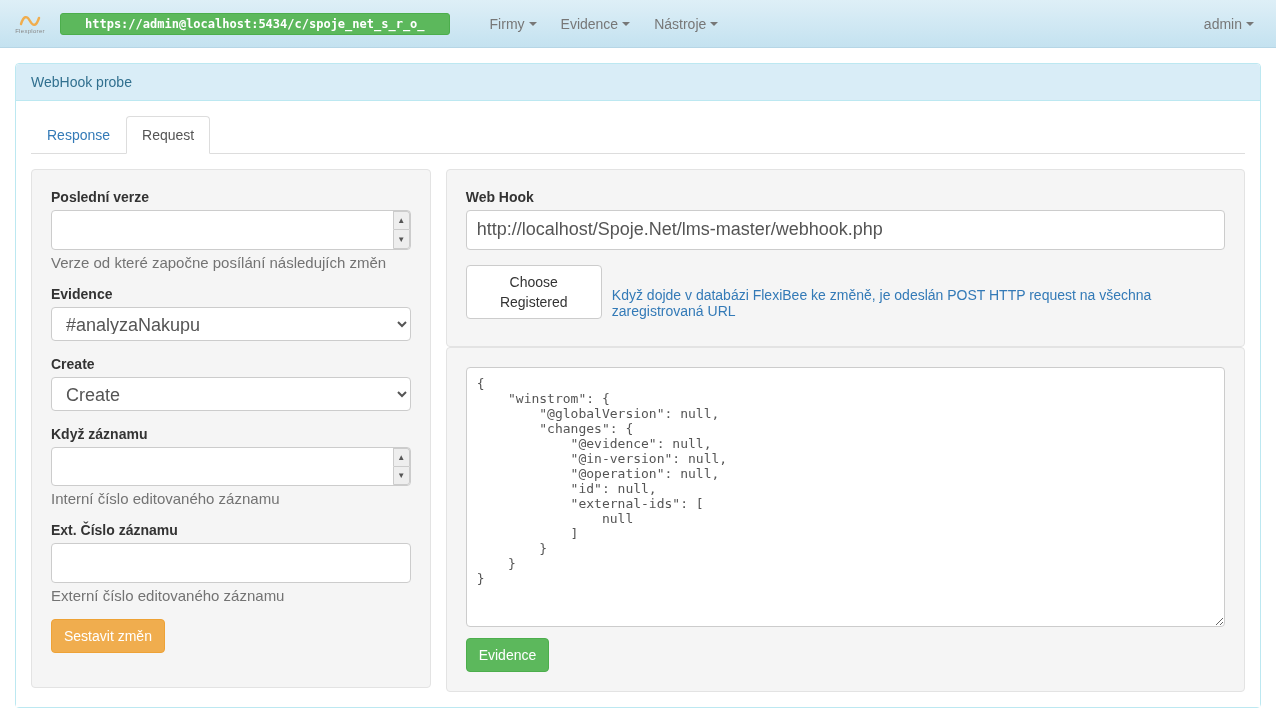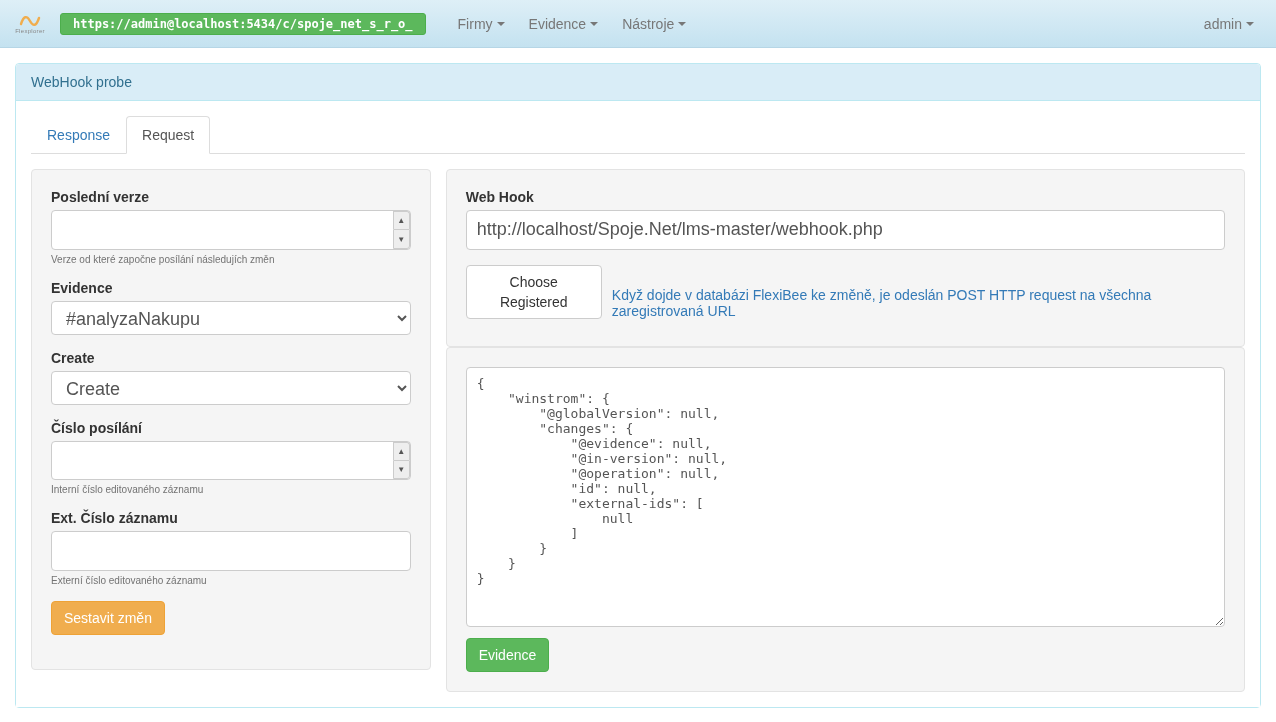--- a/index.html
+++ b/index.html
@@ -13,24 +13,24 @@
     padding:0 10px;
   }
   .brand { width:40px; height:30px; margin-right:10px; display:flex; align-items:center; justify-content:center; color:#f0ad4e; font-size:11px; line-height:1; flex-direction:column; }
   .brand svg { display:block; }
   .url-badge {
     background:#5cb85c;
     color:#fff;
     font-family:monospace;
     font-size:12px;
     font-weight:bold;
-    padding:3px 12px;
+    padding:3px 24px;
     border:1px solid #4cae4c;
     border-radius:3px;
-    margin-right:20px;
+    margin-right:28px;
   }
   .nav-menu { display:flex; }
   .nav-item { padding:14px 12px; color:#777; cursor:pointer; display:flex; align-items:center; }
   .nav-item .caret { margin-left:4px; }
   .caret { display:inline-block; width:0; height:0; border-left:4px solid transparent; border-right:4px solid transparent; border-top:4px solid currentColor; vertical-align:middle; }
   .nav-right { margin-left:auto; }
 
   .page { padding:15px; }
   .panel { border:1px solid #bce8f1; border-radius:4px; }
   .panel-head { background:#d9edf7; color:#31708f; padding:10px 15px; border-bottom:1px solid #bce8f1; border-top-left-radius:4px; border-top-right-radius:4px; }
@@ -43,21 +43,21 @@
   .tabs li.active a { color:#555; background:#fff; border-color:#ddd #ddd #fff; }
 
   .cols { display:flex; gap:15px; }
   .col-left { width:33.33%; }
   .col-right { width:66.66%; }
 
   .well { background:#f5f5f5; border:1px solid #e3e3e3; border-radius:4px; padding:19px; }
 
   label.lab { font-weight:700; display:inline-block; margin-bottom:5px; }
   .form-group { margin-bottom:15px; }
-  .help { color:#737373; font-size:10px; margin-top:4px; display:block; }
+  .help { color:#737373; font-size:15px; margin-top:4px; display:block; }
 
   .btn-group { display:inline-flex; vertical-align:middle; }
   .btn { display:inline-block; padding:6px 12px; font-size:14px; line-height:1.4286; border:1px solid #ccc; background:#fff; color:#333; border-radius:4px; cursor:pointer; }
   .btn-group .btn:first-child { border-top-right-radius:0; border-bottom-right-radius:0; }
   .btn-group .btn:last-child { border-top-left-radius:0; border-bottom-left-radius:0; margin-left:-1px; }
   .btn.active-primary { background:#89b2d3; border-color:#7aa6c9; color:#fff; }
   .btn-default { background:#fff; color:#333; border-color:#ccc; }
   .btn-warning { background:#f0ad4e; border-color:#eea236; color:#fff; }
   .btn-success { background:#5cb85c; border-color:#4cae4c; color:#fff; }
 
@@ -162,21 +162,21 @@
             </div>
 
             <div class="form-group">
               <label class="lab">Create</label>
               <select class="form-control">
                 <option>Create</option>
               </select>
             </div>
 
             <div class="form-group">
-              <label class="lab">Číslo posílání</label>
+              <label class="lab">Když záznamu</label>
               <div class="spinner-outer">
                 <input class="form-control" type="text" style="">
                 <div class="spinner-buttons">
                   <div class="sbtn">▲</div>
                   <div class="sbtn">▼</div>
                 </div>
               </div>
               <span class="help">Interní číslo editovaného záznamu</span>
             </div>
 

